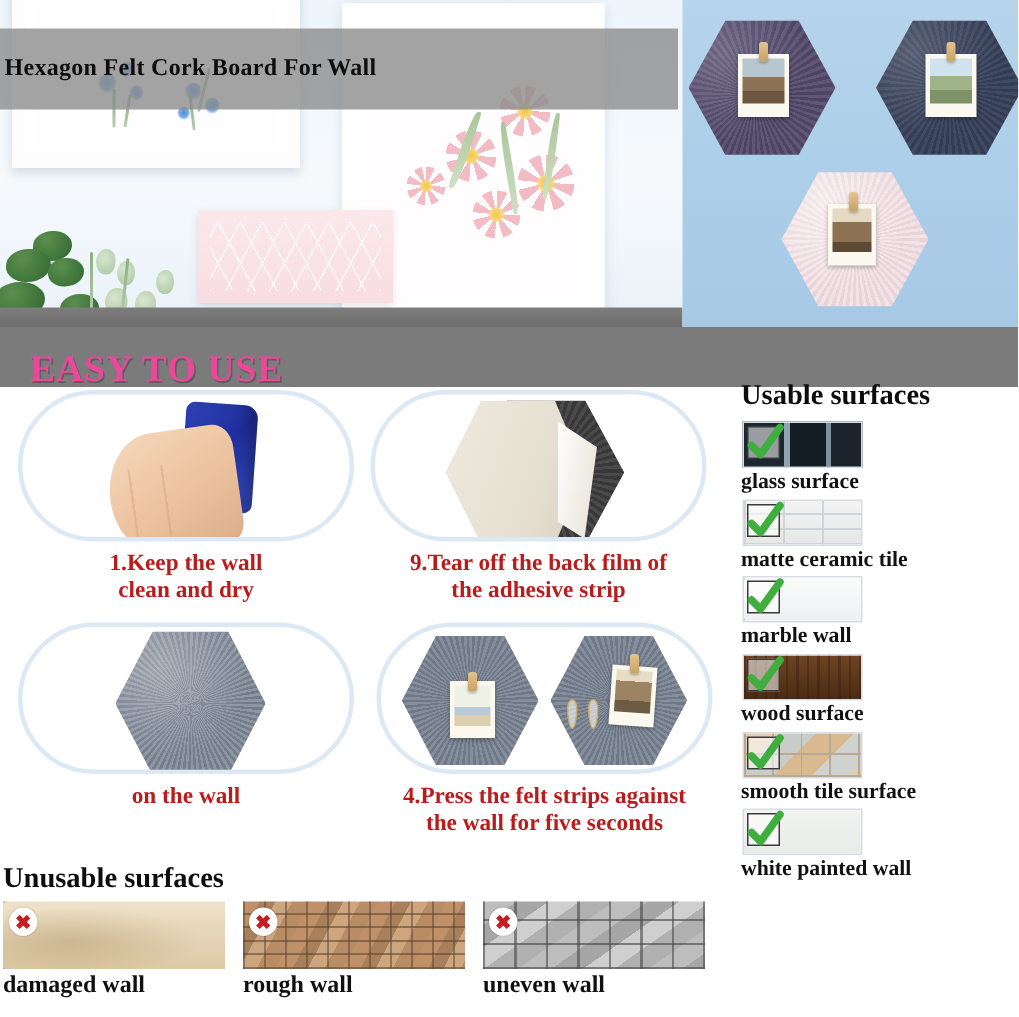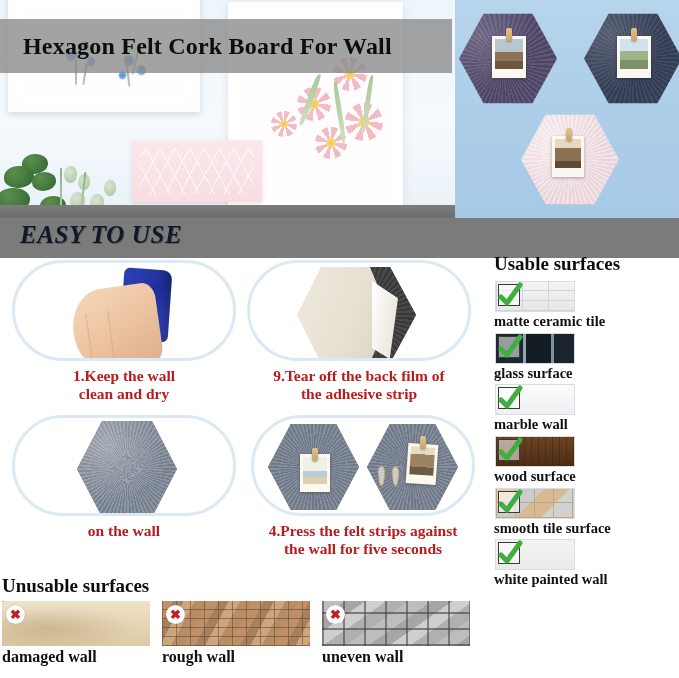--- a/index.html
+++ b/index.html
@@ -158,43 +158,42 @@
   }
 
   
   .title-banner {
     position: absolute; left: 0; top: 19px;
     width: 452px; height: 54px;
     background: rgba(140,140,140,.80);
     display: flex; align-items: center;
   }
   .title-banner span {
-    padding-left: 23px;
-    font-size: 24px;
+    padding-left: 3px;
+    font-size: 16px;
     font-weight: bold;
     color: #0d0d0d;
     letter-spacing: .2px;
     white-space: nowrap;
   }
 
   
   .easy-banner {
     position: absolute; left: 0; top: 218px;
     width: 679px; height: 40px;
     background: #7b7b7b;
     
     -webkit-mask-image: radial-gradient(ellipse 300px 118px at 705px 168px, transparent 0 99.4%, #000 99.6%);
     mask-image: radial-gradient(ellipse 300px 118px at 705px 168px, transparent 0 99.4%, #000 99.6%);
   }
   .easy-text {
-    position: absolute; left: 20px; top: 221px;
-    font-size: 25px; font-weight: bold; color: #0f172a;
+    position: absolute; left: 20px; top: 233px;
+    font-size: 25px; font-weight: bold; color: #ec4899;
     letter-spacing: .6px;
     text-shadow: 1px 1px 0 rgba(60,60,60,.45);
-    font-style: italic;
   }
 
   
   .steps { position: absolute; left: 0; top: 258px; width: 484px; height: 316px; }
   .step { position: absolute; }
   .step-frame {
     position: relative;
     width: 224px; height: 101px;
     background: #ffffff;
     border: 3px solid #dce9f5;
@@ -529,39 +528,39 @@
         <div>4.Press the felt strips against</div>
         <div>the wall for five seconds</div>
       </div>
     </div>
   </div>
 
   <div class="usable">
     <div class="usable-title">Usable surfaces</div>
 
     <div class="u-row">
+      <div class="u-thumb tex-glass">
+        <span class="check">
+          <svg width="26" height="30" viewBox="0 0 26 30">
+              <path d="M4 17 L10 23 L23 5" stroke="#3fae3f" stroke-width="5" fill="none" stroke-linecap="round" stroke-linejoin="round"></path>
+            </svg>
+        </span>
+      </div>
+      <div class="u-label">glass surface</div>
+    </div>
+
+    <div class="u-row">
       <div class="u-thumb tex-brick">
         <span class="check">
           <svg width="26" height="30" viewBox="0 0 26 30">
               <path d="M4 17 L10 23 L23 5" stroke="#3fae3f" stroke-width="5" fill="none" stroke-linecap="round" stroke-linejoin="round"></path>
             </svg>
         </span>
       </div>
       <div class="u-label">matte ceramic tile</div>
-    </div>
-
-    <div class="u-row">
-      <div class="u-thumb tex-glass">
-        <span class="check">
-          <svg width="26" height="30" viewBox="0 0 26 30">
-              <path d="M4 17 L10 23 L23 5" stroke="#3fae3f" stroke-width="5" fill="none" stroke-linecap="round" stroke-linejoin="round"></path>
-            </svg>
-        </span>
-      </div>
-      <div class="u-label">glass surface</div>
     </div>
 
     <div class="u-row">
       <div class="u-thumb tex-marble">
         <span class="check">
           <svg width="26" height="30" viewBox="0 0 26 30">
               <path d="M4 17 L10 23 L23 5" stroke="#3fae3f" stroke-width="5" fill="none" stroke-linecap="round" stroke-linejoin="round"></path>
             </svg>
         </span>
       </div>

